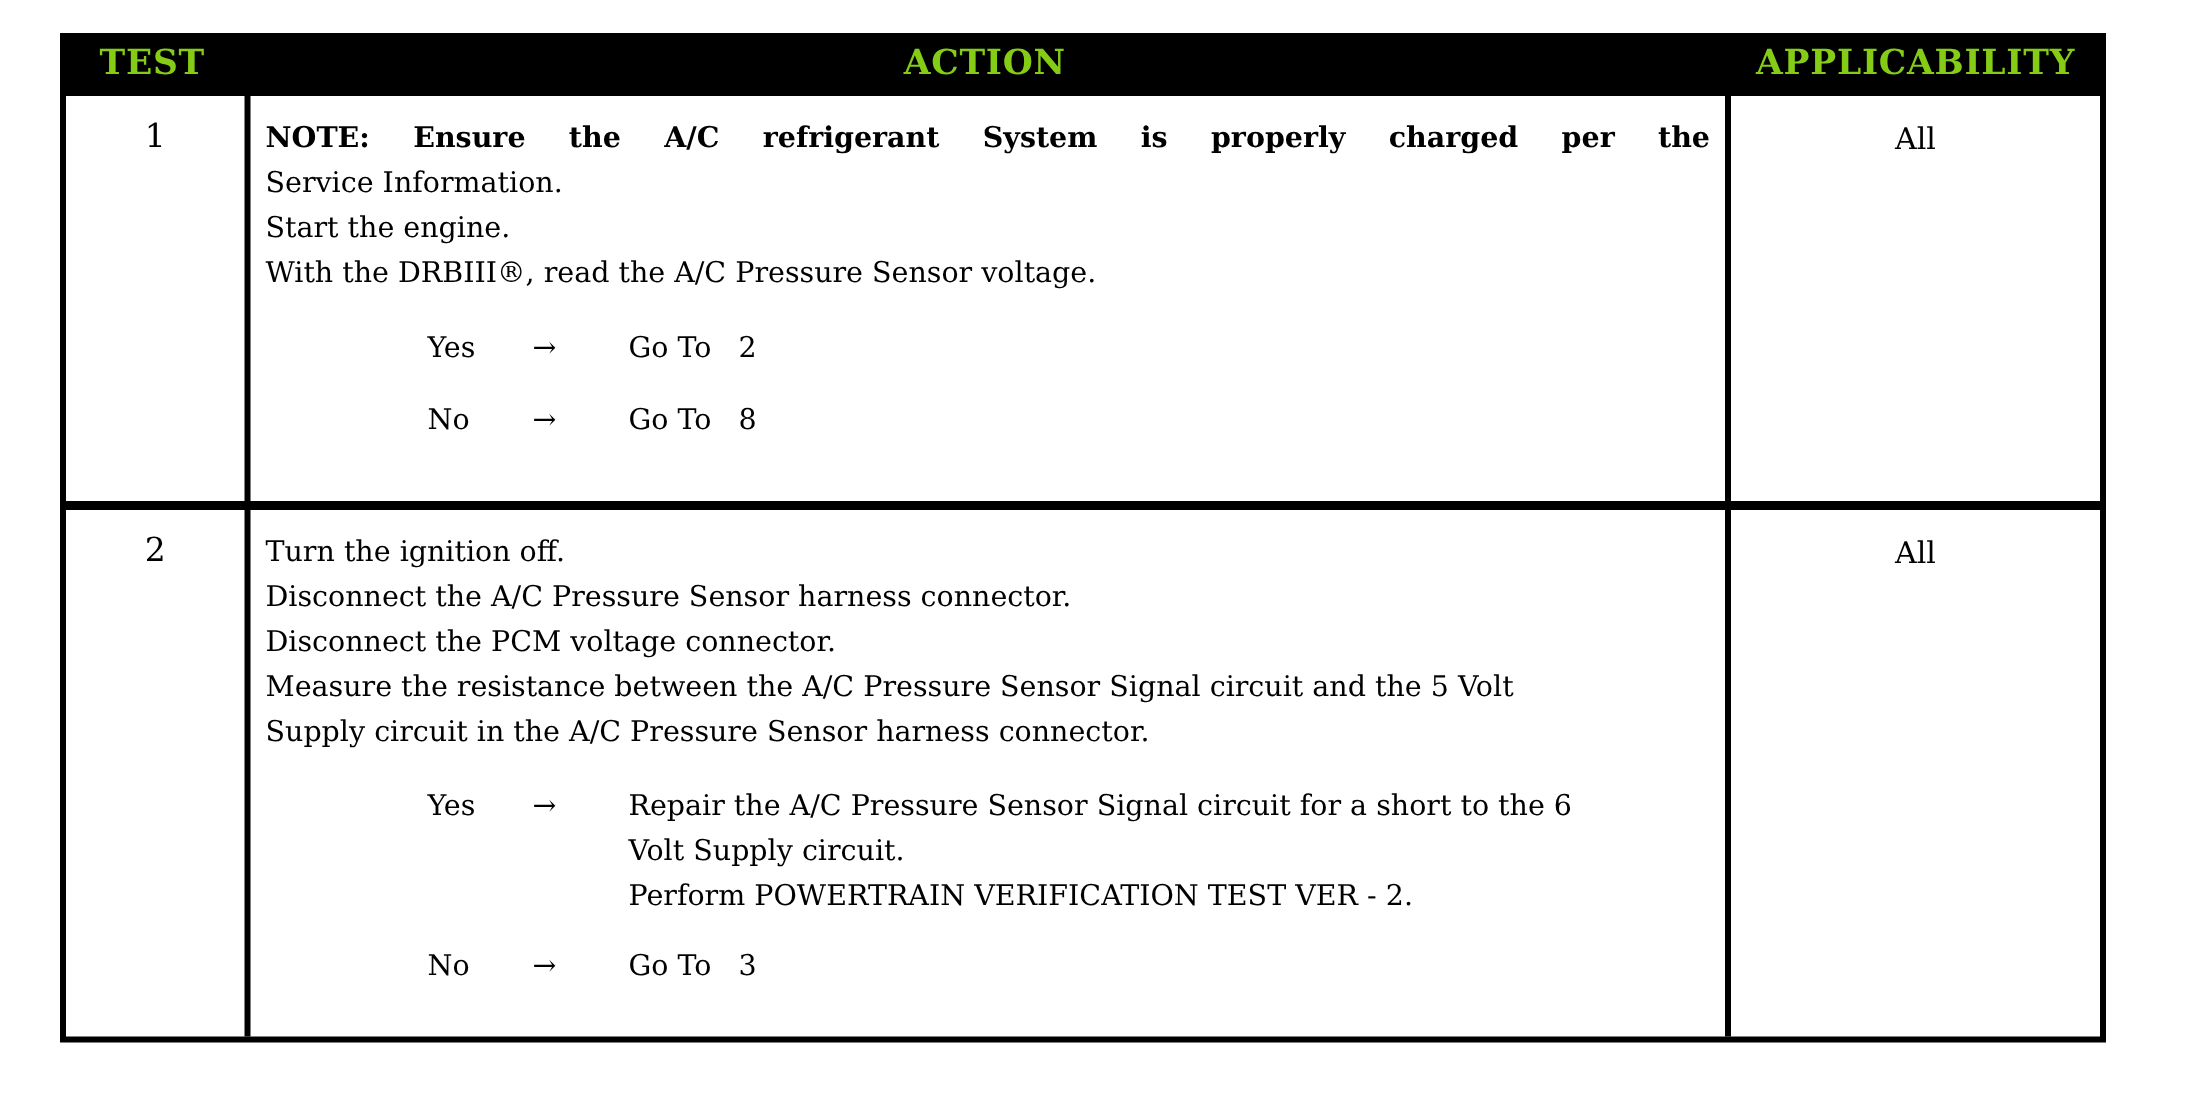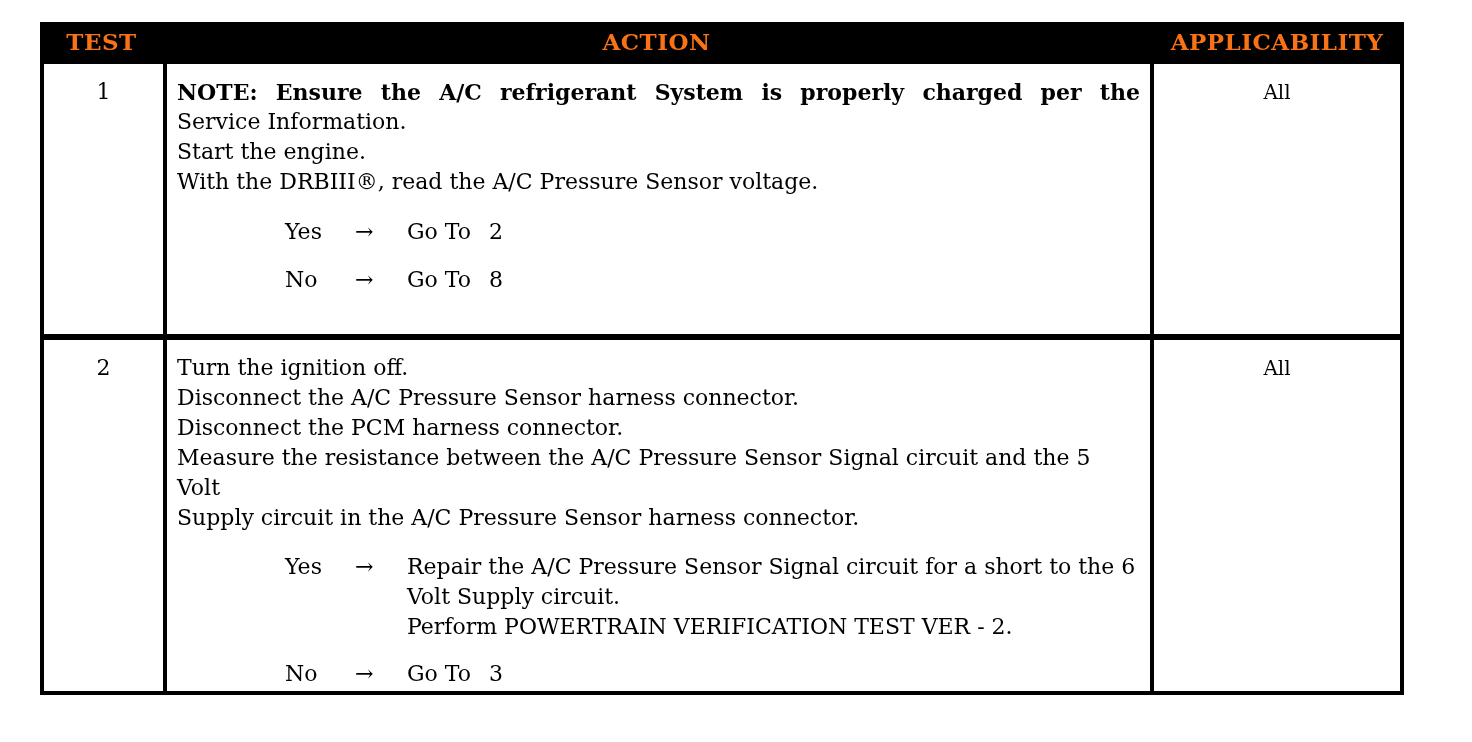--- a/index.html
+++ b/index.html
@@ -18,21 +18,21 @@
   .doc {
     position: absolute;
     left: 40px;
     top: 22px;
     width: 1364px;
   }
   
   .thead {
     display: flex;
     background: #000000;
-    color: #f97316;
+    color: #84cc16;
     height: 38px;
     font-weight: bold;
     font-size: 23px;
     letter-spacing: 0.5px;
     text-align: right;
   }
   .thead .hcell {
     display: flex;
     align-items: center;
     justify-content: center;
@@ -49,21 +49,21 @@
   .trow {
     display: flex;
   }
   .trow.row-2 {
     border-top: 6px solid #000000;
   }
   .row-1 { height: 270px; }
   .row-2 { height: 351px; }
 
   .cell {
-    font-size: 22px;
+    font-size: 19px;
     line-height: 30px;
     box-sizing: border-box;
   }
   .cell-test {
     width: 123px;
     border-right: 4px solid #000000;
     text-align: center;
     padding-top: 13px;
     font-size: 22px;
   }
@@ -98,20 +98,21 @@
   .result .answer {
     width: 70px;
     flex: 0 0 70px;
   }
   .result .arrow {
     width: 52px;
     flex: 0 0 52px;
   }
   .result .res-body {
     flex: 1;
+    margin-left: 12px;
   }
   .goto-num {
     display: inline-block;
     margin-left: 18px;
   }
   .mt-20 { margin-top: 20px; }
   .mt-19 { margin-top: 19px; }
   .mt-18 { margin-top: 18px; }
   .mt-17 { margin-top: 17px; }
 </style>
@@ -149,21 +150,21 @@
         </div>
       </div>
       <div class="cell cell-app">All</div>
     </div>
 
     <div class="trow row-2">
       <div class="cell cell-test">2</div>
       <div class="cell cell-action">
         <div class="action-line">Turn the ignition off.</div>
         <div class="action-line">Disconnect the A/C Pressure Sensor harness connector.</div>
-        <div class="action-line">Disconnect the PCM harness connector.</div>
+        <div class="action-line">Disconnect the PCM voltage connector.</div>
         <div class="action-line">Measure the resistance between the A/C Pressure Sensor Signal circuit and the 5 Volt</div>
         <div class="action-line">Supply circuit in the A/C Pressure Sensor harness connector.</div>
 
         <div class="result mt-19">
           <span class="answer">Yes</span>
           <span class="arrow">→</span>
           <span class="res-body">
             <div>Repair the A/C Pressure Sensor Signal circuit for a short to the 6</div>
             <div>Volt Supply circuit.</div>
             <div>Perform POWERTRAIN VERIFICATION TEST VER - 2.</div>

